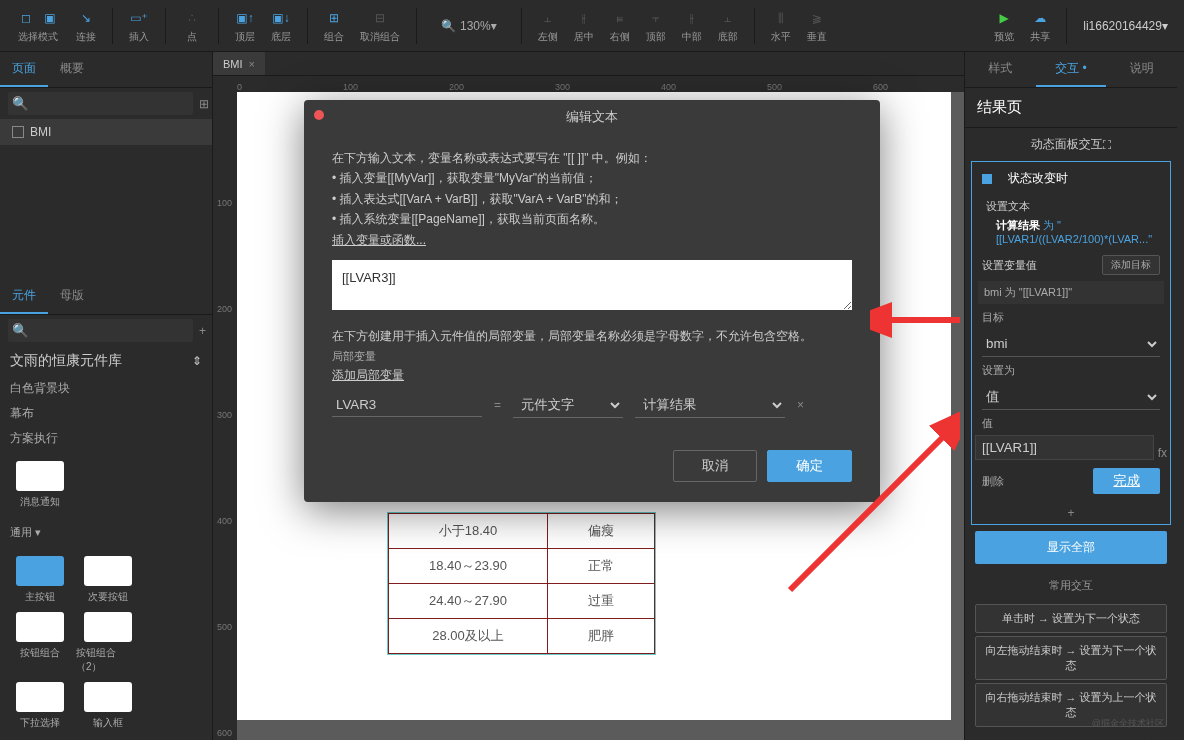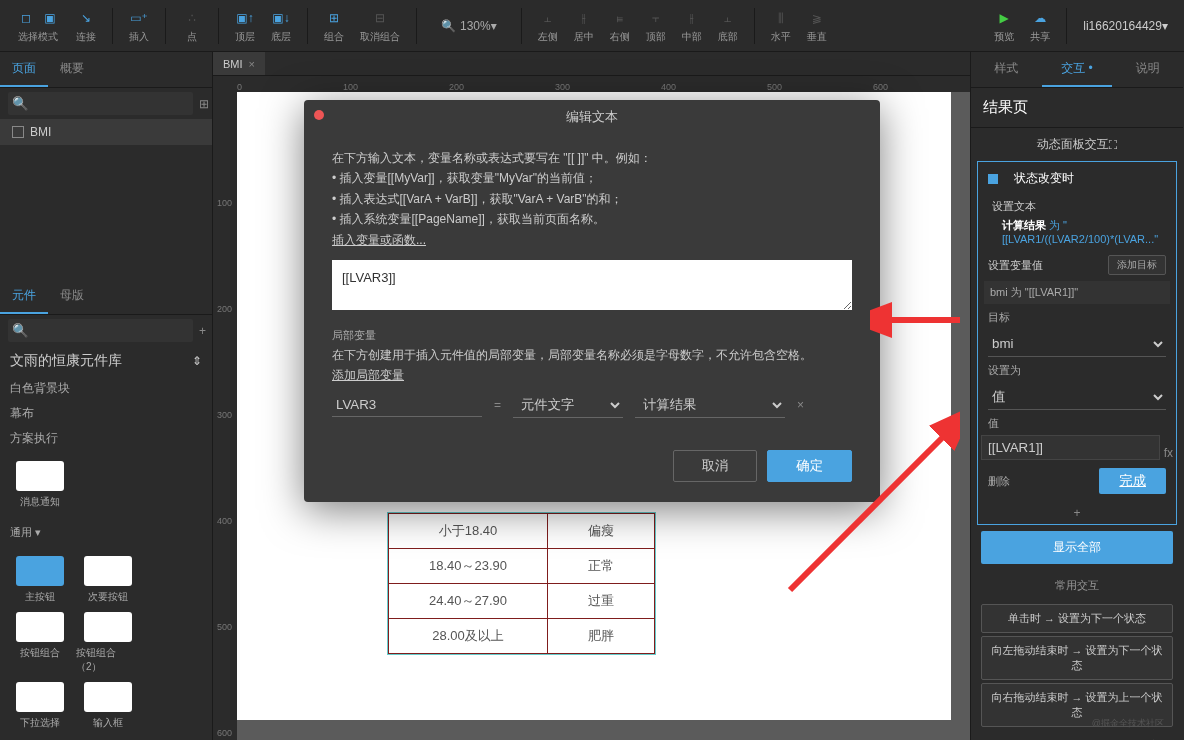--- a/index.html
+++ b/index.html
@@ -45,21 +45,21 @@
 .ruler-h span { position: absolute; }
 .canvas-wrap { flex: 1; display: flex; }
 .ruler-v { width: 24px; background: #2b2b2b; color: #777; font-size: 9px; position: relative; }
 .ruler-v span { position: absolute; left: 4px; }
 .canvas { flex: 1; background: #fff; position: relative; margin: 0 20px 20px 0; }
 .bmi-table { position: absolute; left: 150px; top: 420px; border: 1px solid #6cc; }
 .bmi-table table { border-collapse: collapse; }
 .bmi-table td { border: 1px solid #7f1d1d; padding: 8px 40px; font-size: 13px; color: #555; text-align: center; }
 
 
-.right-panel { position: absolute; right: 1px; top: 52px; width: 213px; bottom: 0; background: #2b2b2b; border-left: 1px solid #1a1a1a; }
+.right-panel { position: absolute; right: 7px; top: 52px; width: 213px; bottom: 0; background: #2b2b2b; border-left: 1px solid #1a1a1a; }
 .right-tabs { display: flex; border-bottom: 1px solid #1a1a1a; }
 .right-tabs .tab { flex: 1; text-align: center; padding: 8px 0; color: #888; cursor: pointer; }
 .right-tabs .tab.active { color: #4aa3e0; border-bottom: 2px solid #4aa3e0; }
 .panel-title { padding: 10px 12px; font-size: 15px; color: #fff; border-bottom: 1px solid #1a1a1a; }
 .section-header { padding: 8px 12px; color: #ccc; font-size: 12px; display: flex; justify-content: center; align-items: center; }
 .interaction-box { border: 1px solid #4aa3e0; margin: 0 6px; padding: 0; }
 .event-title { padding: 6px 10px; color: #fff; }
 .action-title { padding: 4px 14px; color: #ccc; font-size: 11px; }
 .action-desc { padding: 0 14px 6px 24px; color: #4aa3e0; font-size: 11px; }
 .action-bold { font-weight: bold; color: #fff; }
@@ -380,22 +380,22 @@
       <span class="modal-close"></span>
       <span>编辑文本</span>
     </div>
     <div class="modal-body">
       <div>在下方输入文本，变量名称或表达式要写在 "[[ ]]" 中。例如：</div>
       <div>• 插入变量[[MyVar]]，获取变量"MyVar"的当前值；</div>
       <div>• 插入表达式[[VarA + VarB]]，获取"VarA + VarB"的和；</div>
       <div>• 插入系统变量[[PageName]]，获取当前页面名称。</div>
       <div class="link">插入变量或函数...</div>
       <textarea class="expr-input" style="">[[LVAR3]]</textarea>
+      <div>在下方创建用于插入元件值的局部变量，局部变量名称必须是字母数字，不允许包含空格。</div>
       <div style="color:#aaa;font-size:11px">局部变量</div>
-      <div>在下方创建用于插入元件值的局部变量，局部变量名称必须是字母数字，不允许包含空格。</div>
       <div class="link">添加局部变量</div>
       <div class="localvar-row">
         <input class="lv-name" value="LVAR3" style="">
         <span class="lv-eq">=</span>
         <select class="lv-sel"><option>元件文字</option></select>
         <select class="lv-target"><option>计算结果</option></select>
         <span class="lv-del">×</span>
       </div>
     </div>
     <div class="modal-footer">

